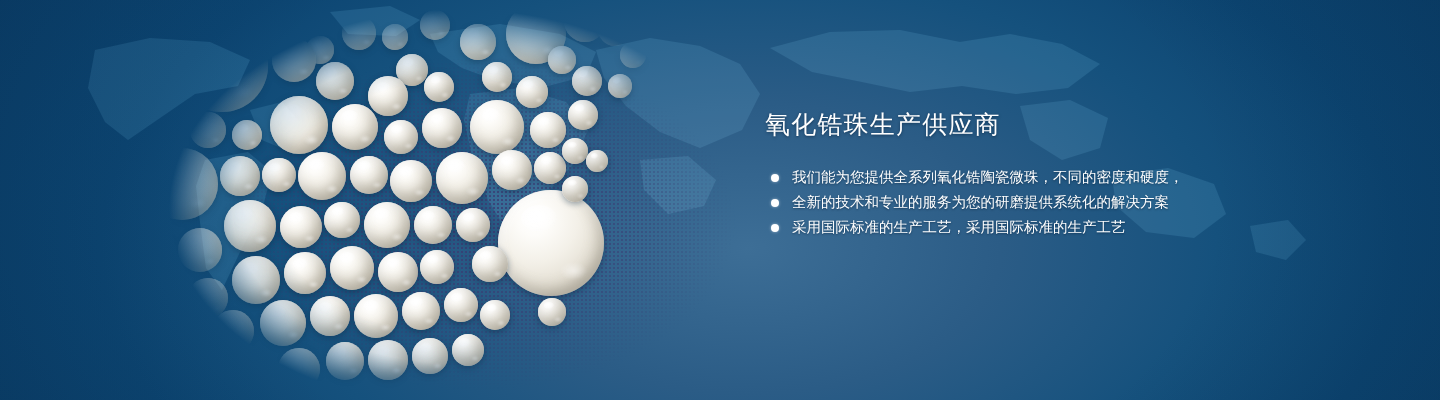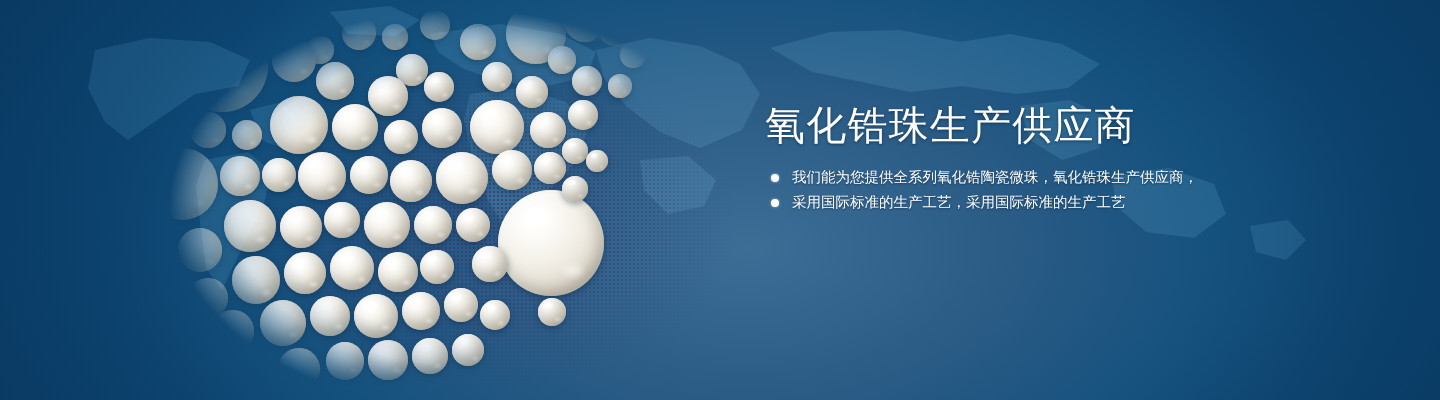--- a/index.html
+++ b/index.html
@@ -68,21 +68,21 @@
     border-radius:50%;
     background:radial-gradient(ellipse at 50% 50%, rgba(255,255,255,.52) 0%, rgba(255,255,255,0) 72%);
     filter:blur(1.1px);
   }
   
   .content{
     position:absolute;left:765px;top:106px;width:470px;
     color:#ffffff;
   }
   .headline{
-    font-size:40px;line-height:38px;font-weight:400;letter-spacing:1.2px;
+    font-size:25px;line-height:38px;font-weight:400;letter-spacing:1.2px;
     color:#ffffff;
     text-shadow:0 1px 3px rgba(3,24,45,.55);
     margin:0 0 22px 0;
     white-space:nowrap;
   }
   .bullets{list-style:none;margin:0;padding:0;}
   .bullet{
     position:relative;
     padding-left:27px;
     font-size:14.5px;line-height:23px;
@@ -211,21 +211,25 @@
     <div class="bead" style="left:418px;top:298px;width:28px;height:28px;"></div>
   </div>
 
   <div class="bg-vignette"></div>
 
   <div class="content">
     <h1 class="headline">氧化锆珠生产供应商</h1>
     <ul class="bullets">
       <li class="bullet">
         <span class="dot"></span>
-        <span class="bline">我们能为您提供全系列氧化锆陶瓷微珠，氧化锆珠生产供应商，</span>
+        <span class="bline">我们能为您提供全系列氧化锆陶瓷微珠，不同的密度和硬度，</span>
+      </li>
+      <li class="bullet">
+        <span class="dot"></span>
+        <span class="bline">全新的技术和专业的服务为您的研磨提供系统化的解决方案</span>
       </li>
       <li class="bullet">
         <span class="dot"></span>
         <span class="bline">采用国际标准的生产工艺，采用国际标准的生产工艺</span>
       </li>
     </ul>
   </div>
 
 </div>
 

